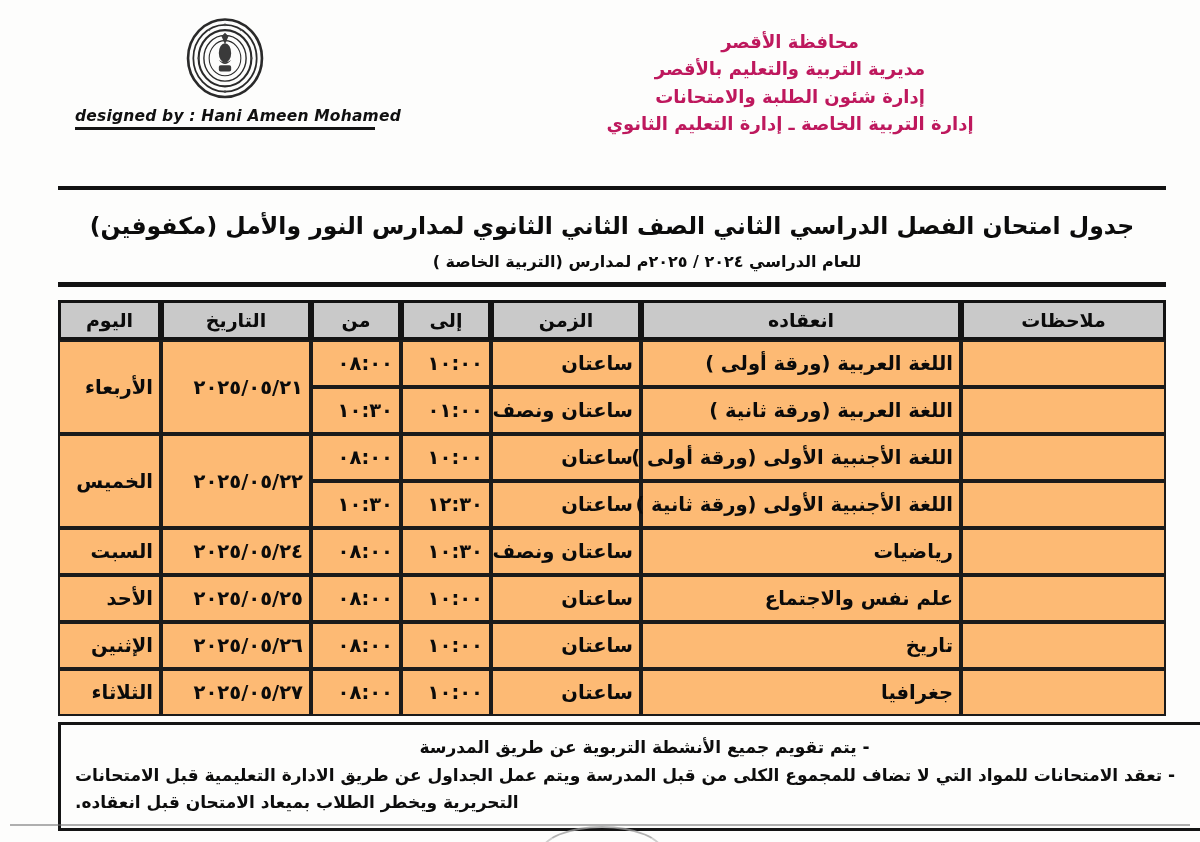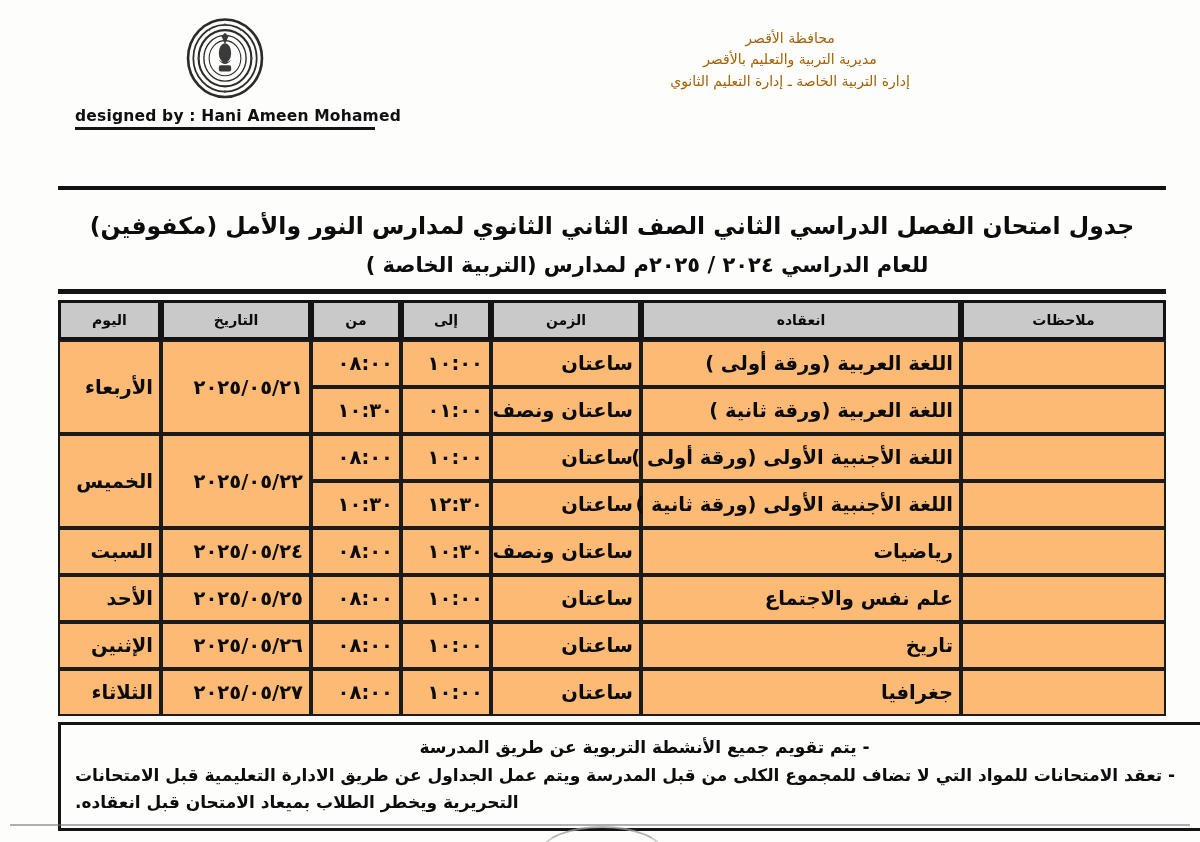--- a/index.html
+++ b/index.html
@@ -29,20 +29,21 @@
     left: 0;
     right: 0;
     height: 175px;
   }
 
   .emblem-block {
     position: absolute;
     left: 75px;
     top: 14px;
     width: 300px;
+    font-style: italic;
   }
   .emblem {
     width: 88px;
     height: 92px;
     margin: 0 auto;
     display: block;
   }
   .designer {
     font-family: "DejaVu Sans", "Liberation Sans", sans-serif;
     direction: ltr;
@@ -62,24 +63,24 @@
 
   .org-lines {
     position: absolute;
     right: 150px;
     top: 28px;
     width: 520px;
     text-align: center;
     direction: rtl;
   }
   .org-lines div {
-    font-size: 14px;
-    font-weight: normal;
+    font-size: 18px;
+    font-weight: bold;
     line-height: 1.52;
-    color: #a16207;
+    color: #be185d;
     white-space: nowrap;
   }
 
   
   .title-band {
     position: absolute;
     top: 186px;
     left: 58px;
     width: 1108px;
     border-top: 4px solid #131313;
@@ -89,21 +90,21 @@
   }
   .title-line-1 {
     font-size: 23.5px;
     font-weight: bold;
     text-align: center;
     line-height: 1.35;
     white-space: nowrap;
     color: #0c0c0c;
   }
   .title-line-2 {
-    font-size: 21px;
+    font-size: 16px;
     font-weight: bold;
     text-align: center;
     line-height: 1.35;
     margin-top: 8px;
     padding-left: 70px;
     white-space: nowrap;
     color: #0c0c0c;
   }
 
   
@@ -118,21 +119,21 @@
   table.schedule {
     border-collapse: separate;
     border-spacing: 0;
     width: 100%;
     table-layout: fixed;
   }
 
   table.schedule thead th {
     background: #c9c9c9;
     border: 3px solid #131313;
-    font-size: 14px;
+    font-size: 19px;
     font-weight: bold;
     text-align: center;
     height: 34px;
     padding: 0 2px;
     color: #0b0b0b;
     white-space: nowrap;
   }
   
   table.schedule thead th + th { border-right-width: 3px; }
   table.schedule thead tr { }
@@ -239,20 +240,21 @@
           <circle cx="80" cy="50" r="1.3"></circle>
         </g>
       </svg>
       <div class="designer">designed by : Hani Ameen Mohamed</div>
       <div class="designer-rule"></div>
     </div>
 
     <div class="org-lines">
       <div>محافظة الأقصر</div>
       <div>مديرية التربية والتعليم بالأقصر</div>
+      <div>إدارة شئون الطلبة والامتحانات</div>
       <div>إدارة التربية الخاصة ـ إدارة التعليم الثانوي</div>
     </div>
   </div>
 
   <div class="title-band">
     <div class="title-line-1">جدول امتحان الفصل الدراسي الثاني الصف الثاني الثانوي لمدارس النور والأمل (مكفوفين)</div>
     <div class="title-line-2">للعام الدراسي ٢٠٢٤ / ٢٠٢٥م لمدارس   (التربية الخاصة )</div>
   </div>
 
   <div class="table-wrap">

